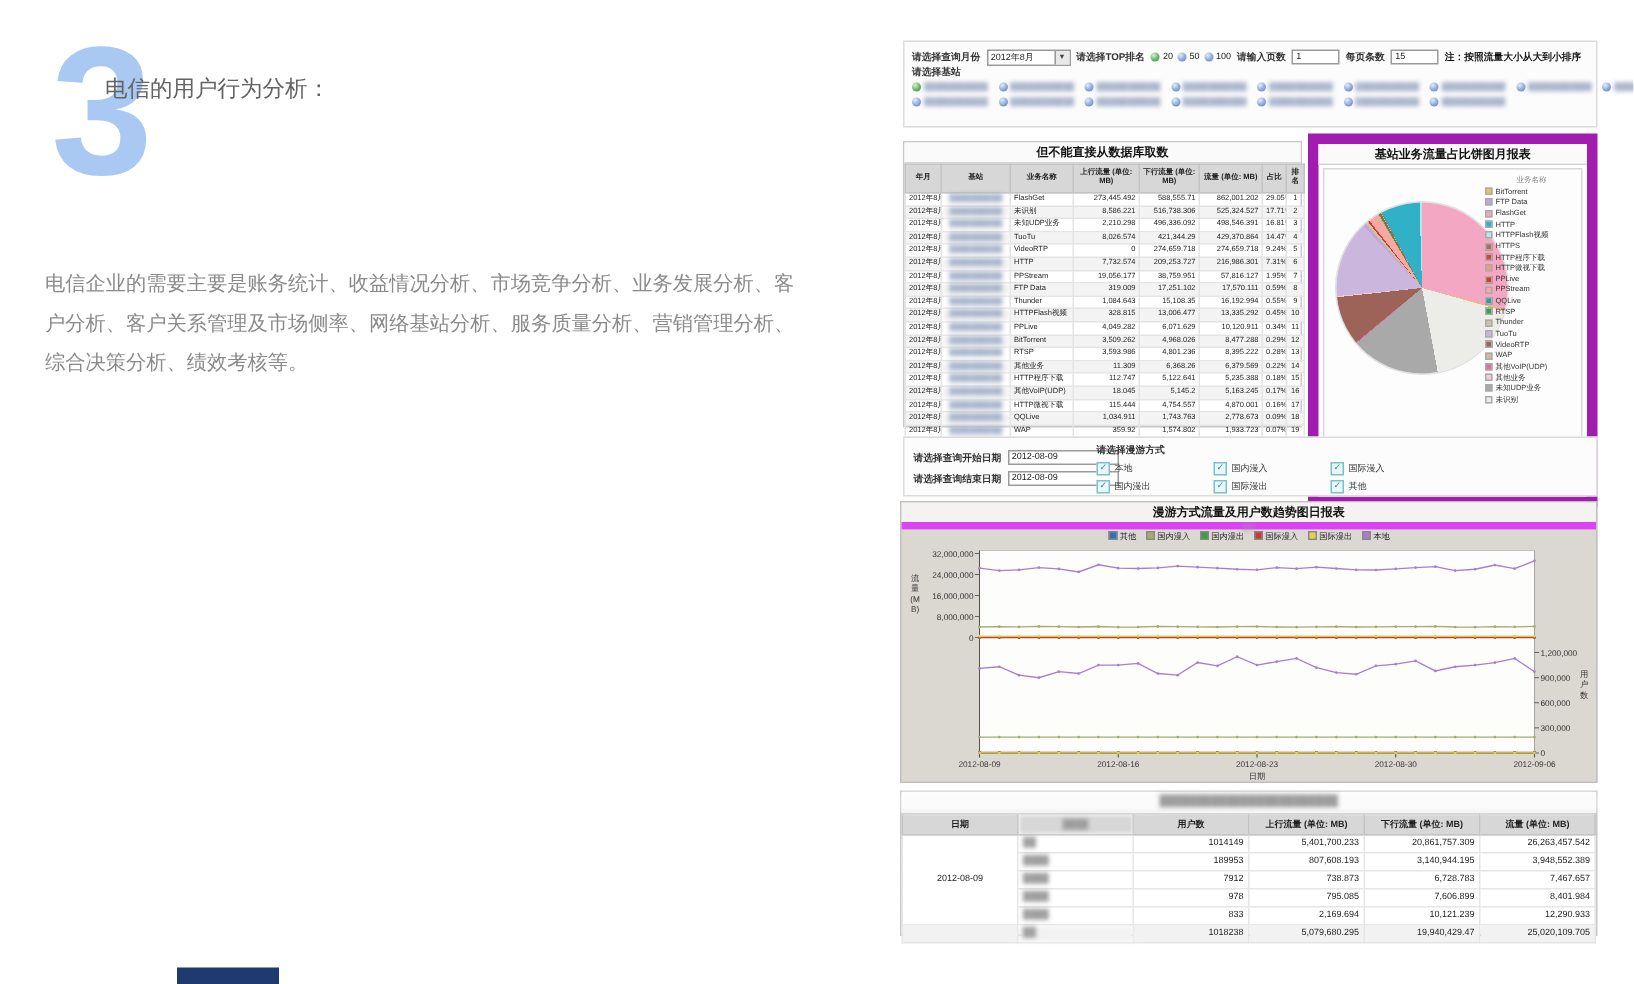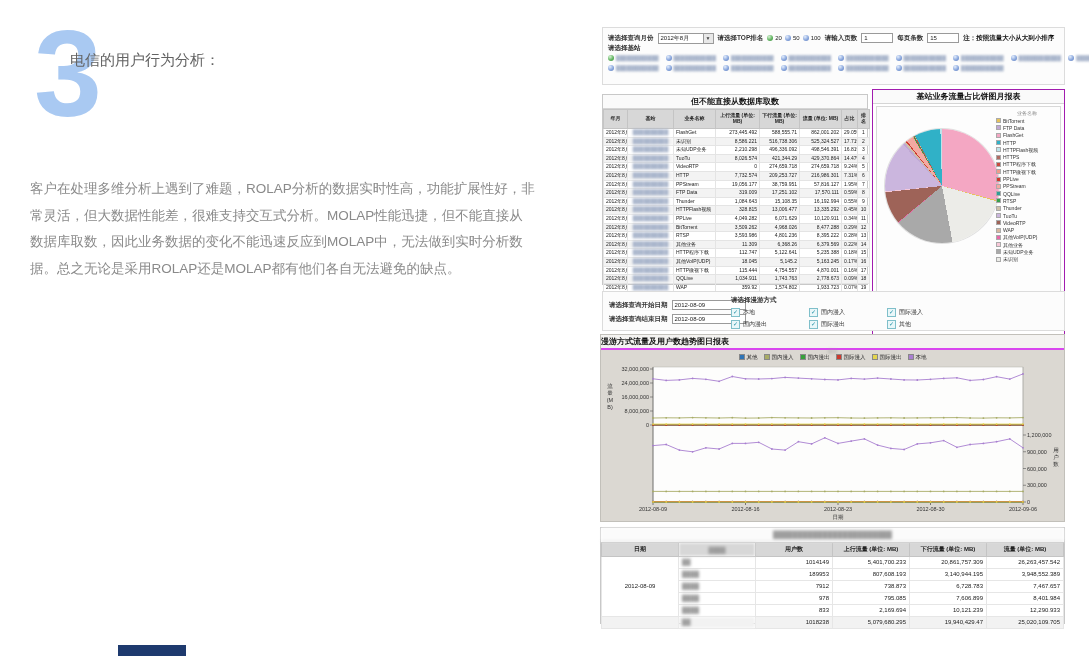--- a/index.html
+++ b/index.html
@@ -39,43 +39,43 @@
   table.mini{border-collapse:collapse;width:100%;table-layout:fixed;font-size:5px;color:#222;}
   table.mini th{background:#d7d7d7;font-weight:bold;font-size:5px;line-height:5.6px;
                 border:1px solid #c4c4c4;padding:1px 1px;height:16px;}
   table.mini td{border:1px solid #e4e4e4;padding:0 2px;height:7.6px;line-height:7.6px;
                 overflow:hidden;white-space:nowrap;}
   table.mini tr:nth-child(even) td{background:#f3f3f3;}
   .t-col1{width:24px}.t-col2{width:46px}.t-col3{width:42px}.t-col4{width:44px}
   .t-col5{width:40px}.t-col6{width:42px}.t-col7{width:16px}.t-col8{width:12px}
   td.num{text-align:right;} td.ctr{text-align:center;}
   
-  .pie-panel{left:872px;top:89px;width:193px;height:249px;background:#fff;border:1px solid #a21caf;}
+  .pie-panel{left:872px;top:89px;width:193px;height:249px;background:#fff;border:7px solid #a21caf;}
   .pie-body{position:absolute;left:3px;top:16px;right:3px;bottom:16px;border:1px solid #d8d8d8;background:#fdfdfd;}
   .pie-circle{position:absolute;left:8px;top:22px;width:114px;height:114px;border-radius:50%;
               box-shadow:0 0 0 1px #e0e0e0;}
   .pie-legend{position:absolute;right:2px;top:3px;width:62px;}
   .pie-legend-title{font-size:5px;color:#888;text-align:center;margin-bottom:1px;}
   .pie-legend-item{display:flex;align-items:center;gap:2px;height:7.3px;font-size:5px;color:#333;}
   .pie-legend-swatch{width:5px;height:5px;border:1px solid #aaa;flex:0 0 auto;box-sizing:border-box;}
   .pie-caption{position:absolute;left:0;right:40px;bottom:2px;text-align:center;font-size:5px;}
   
   .filter-panel{left:602px;top:291px;width:463px;height:40px;padding:4px 5px;font-size:6.5px;color:#222;}
   .filter-left{position:absolute;left:6px;top:6px;}
   .filter-row{display:flex;align-items:center;gap:4px;height:14px;}
   .filter-left .input-box{width:68px;}
   .filter-right{position:absolute;left:128px;top:4px;}
   .cb-grid{display:grid;grid-template-columns:78px 78px 78px;grid-auto-rows:12px;margin-top:1px;}
   .cb-item{display:flex;align-items:center;gap:3px;font-size:6px;color:#333;}
   .cb{display:inline-block;width:7px;height:7px;background:#e9f7f9;border:1px solid #7fbfca;
       font-size:6px;line-height:7px;text-align:center;color:#1f8fa5;box-sizing:content-box;}
   
   .chart-panel{left:600px;top:334px;width:465px;height:188px;background:#dbd8d2;border:1px solid #c2c0ba;}
-  .chart-title{height:13px;line-height:13px;text-align:left;font-size:8px;font-weight:bold;
-               color:#111;background:#f4f3f1;border-bottom:2px solid #d946ef;}
+  .chart-title{height:13px;line-height:13px;text-align:center;font-size:8px;font-weight:bold;
+               color:#111;background:#f4f3f1;border-bottom:5px solid #d946ef;}
   .chart-legend-title{position:absolute;top:14px;left:0;right:0;text-align:center;font-size:4.5px;}
   .chart-legend{position:absolute;top:19px;left:0;right:0;display:flex;justify-content:center;
                 gap:6px;font-size:5.5px;color:#222;align-items:center;}
   .chart-legend .sw{display:inline-block;width:6px;height:6px;margin-right:2px;vertical-align:-1px;border:1px solid #888;box-sizing:border-box;}
   .chart-svg{position:absolute;left:0;top:26px;}
   .yaxis-label{position:absolute;width:8px;font-size:5.5px;color:#333;line-height:1.25;
                word-break:break-all;text-align:center;}
   .yaxis-left{left:5px;top:48px;}
   .yaxis-right{right:4px;top:112px;}
   
@@ -92,21 +92,21 @@
 </head>
 <body>
 
 <div class="slide">
 
   <div class="big-number">3</div>
   <div class="title-block">
     <div>电信的用户行为分析：</div>
   </div>
   <div class="body-block">
-    <div>客户在处理多维分析上遇到了难题，ROLAP分析的数据实时性高，功能扩展性好，非常灵活，但大数据性能差，很难支持交互式分析。MOLAP性能迅捷，但不能直接从数据库取数，因此业务数据的变化不能迅速反应到MOLAP中，无法做到实时分析数据。总之无论是采用ROLAP还是MOLAP都有他们各自无法避免的缺点。</div>
+    <div>电信企业的需要主要是账务统计、收益情况分析、市场竞争分析、业务发展分析、客户分析、客户关系管理及市场侧率、网络基站分析、服务质量分析、营销管理分析、综合决策分析、绩效考核等。</div>
   </div>
 
   <div class="panel toolbar">
     <div class="tb-row">
       <span class="tb-label">请选择查询月份</span>
       <span class="select-box">
         <span>2012年8月</span>
         <span class="select-arrow">▼</span>
       </span>
       <span class="tb-label">请选择TOP排名</span>

